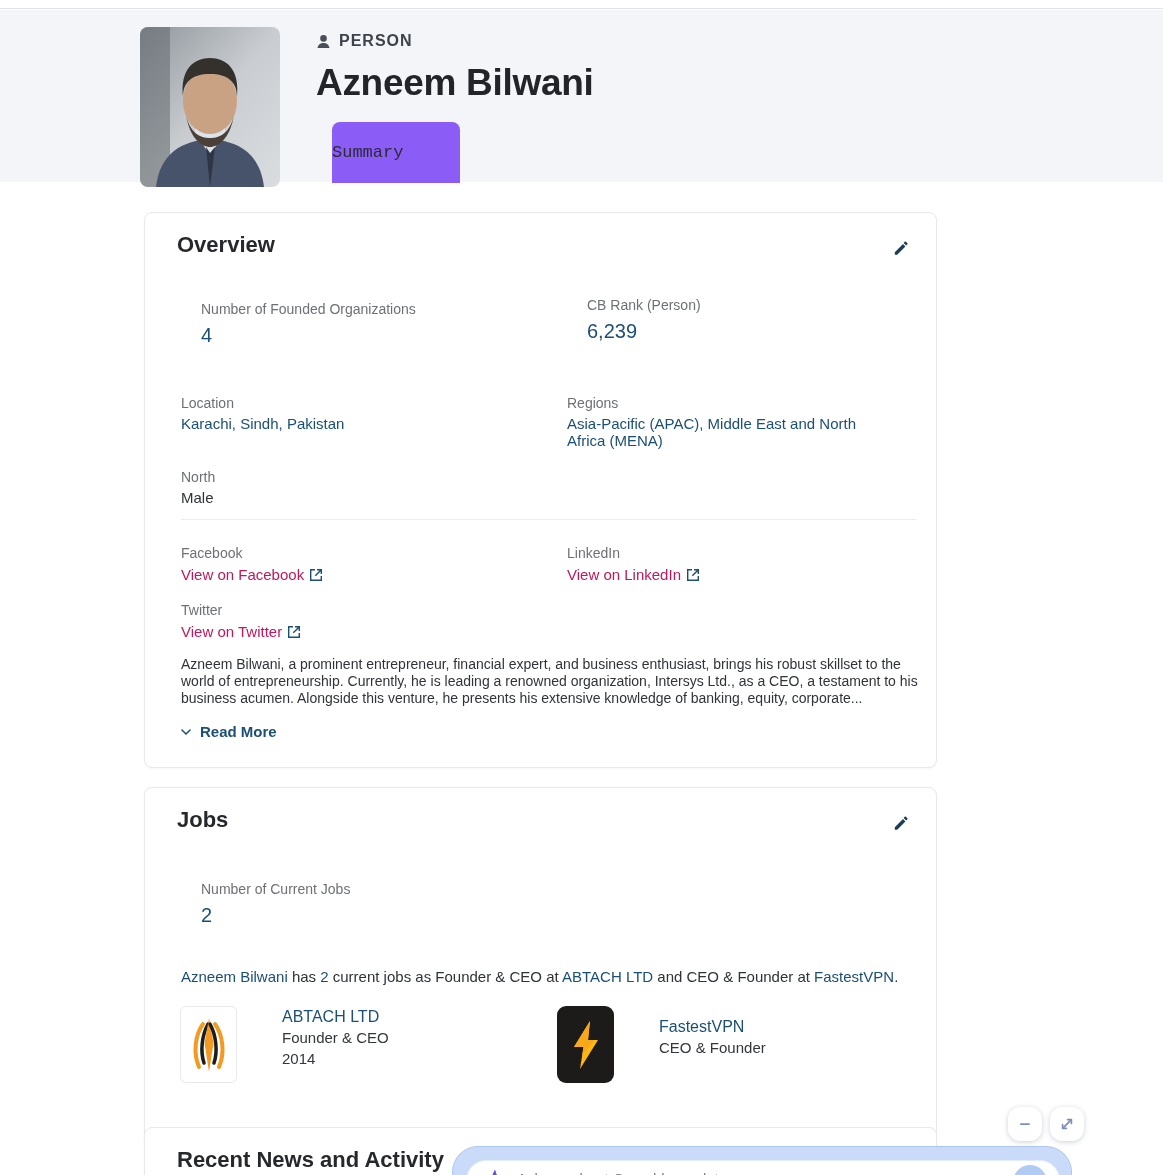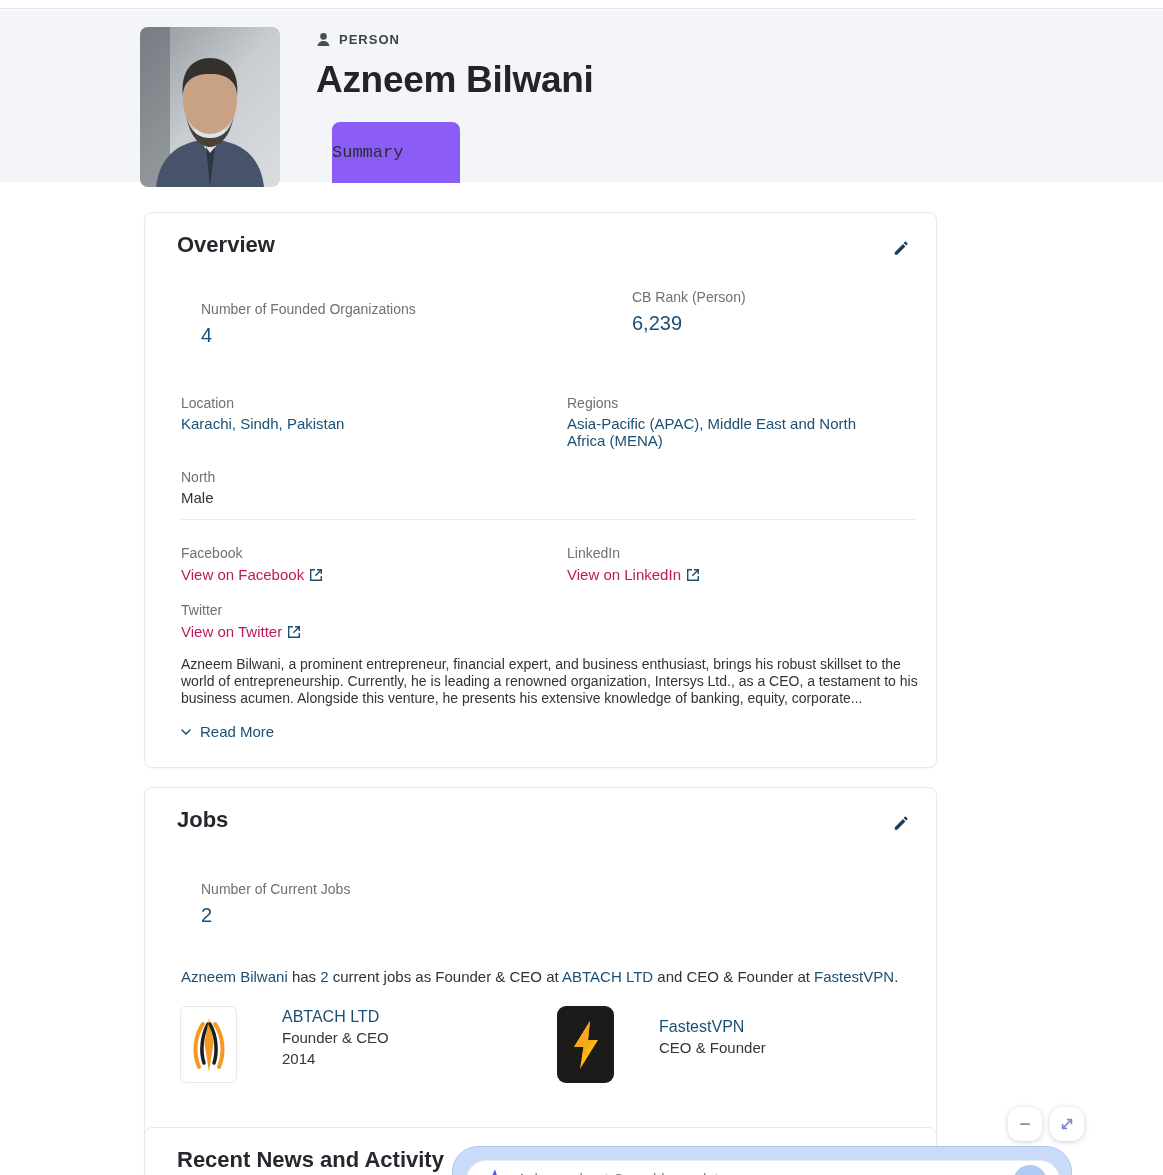--- a/index.html
+++ b/index.html
@@ -9,21 +9,21 @@
     font-family:"Liberation Sans", sans-serif; color:#2f3238;
   }
   
   .top-strip { position:absolute; top:0; left:0; width:1163px; height:9px; background:#ffffff; border-bottom:1px solid #dfe3e9; }
   
   .header-band { position:absolute; top:10px; left:0; width:1163px; height:172px; background:#f4f5f8; }
   .profile-photo { position:absolute; top:27px; left:140px; width:140px; height:160px; border-radius:8px; overflow:hidden; z-index:3; }
   .profile-photo svg { display:block; }
   .header-meta { position:absolute; top:32px; left:316px; z-index:2; }
   .type-row { display:flex; align-items:center; gap:8px; color:#3e424c; }
-  .type-label { font-size:13px; font-weight:600; letter-spacing:1px; }
+  .type-label { font-size:16px; font-weight:600; letter-spacing:1px; }
   .page-title { margin-top:12px; font-size:37px; font-weight:700; color:#222429; letter-spacing:-0.3px; }
   .tab { position:absolute; top:122px; left:332px; width:128px; height:61px; background:#8b5cf6;
          border-radius:8px 8px 0 0; display:flex; align-items:center; justify-content:flex-start;
          font-size:17px; font-weight:500; color:#2a2d33; z-index:2; cursor:pointer;font-family:Liberation Mono, monospace; }
   
   .card { position:absolute; left:144px; width:793px; background:#ffffff; border:1px solid #e8e9ed;
           border-radius:8px; box-shadow:0 1px 2px rgba(40,40,50,0.04); }
   .card-overview { top:212px; height:556px; }
   .card-jobs { top:787px; height:362px; }
   .card-news { top:1127px; height:90px; }
@@ -31,21 +31,21 @@
   .edit-btn { position:absolute; right:24px; top:24px; width:22px; height:22px; display:flex; align-items:center; justify-content:center; cursor:pointer; }
   .flabel { font-size:14px; color:#6e7076; line-height:17px; }
   .stat-value { display:inline-block; margin-top:6px; font-size:20px; font-weight:500; color:#1b4f74; text-decoration:none; cursor:pointer; }
   .fvalue { margin-top:3px; font-size:15px; line-height:17px; color:#2f3238; }
   a.navlink, .navlink { color:#1b4f74; text-decoration:none; cursor:pointer; }
   .pos { position:absolute; }
   .divider { position:absolute; left:36px; right:20px; height:1px; background:#ececef; }
   .social-link { display:inline-flex; align-items:center; gap:6px; margin-top:4px; font-size:15px; color:#be185d; text-decoration:none; cursor:pointer; }
   .description { position:absolute; left:36px; top:443px; width:742px; font-size:14px; line-height:17px; color:#30333a; }
   .readmore { position:absolute; left:36px; top:510px; display:flex; align-items:center; gap:9px;
-              font-size:15px; color:#1b4f74; cursor:pointer; }
+              font-size:15px; color:#1b4f74; cursor:pointer;font-weight:bold; }
   .sentence { position:absolute; left:36px; top:179px; width:730px; font-size:15px; line-height:19px; color:#2f3238; }
   .sentence .lnk { color:#1b4f74; cursor:pointer; }
   .job-tile { position:absolute; display:flex; }
   .logo-box { width:57px; height:77px; border-radius:6px; overflow:hidden; flex:0 0 auto; }
   .logo-light { border:1px solid #e8e9ed; background:#ffffff; display:flex; align-items:center; justify-content:center; }
   .logo-dark { background:#1c1b19; border-radius:9px; display:flex; align-items:center; justify-content:center; }
   .job-text { margin-left:45px; }
   .job-company { font-size:16px; font-weight:500; color:#1b4f74; line-height:21px; cursor:pointer; }
   .job-line { font-size:15px; color:#33363c; line-height:21px; }
   
@@ -110,21 +110,21 @@
   <div class="edit-btn">
     <svg width="18" height="18" viewBox="0 0 18 18">
       <path fill="#1d3c55" d="M2.8 13.3V15.7h2.4l8.2-8.2-2.4-2.4-8.2 8.2zM15.4 5.3c.3-.3.3-.8 0-1.1l-1.5-1.5c-.3-.3-.8-.3-1.1 0l-1.2 1.2 2.6 2.6 1.2-1.2z"></path>
     </svg>
   </div>
 
   <div class="pos" style="left:56px; top:88px;">
     <div class="flabel">Number of Founded Organizations</div>
     <a class="stat-value">4</a>
   </div>
-  <div class="pos" style="left:442px; top:76px;margin-left:45px;">
+  <div class="pos" style="left:442px; top:84px;">
     <div class="flabel">CB Rank (Person)</div>
     <a class="stat-value">6,239</a>
   </div>
 
   <div class="pos" style="left:36px; top:182px;">
     <div class="flabel">Location</div>
     <div class="fvalue navlink">Karachi, Sindh, Pakistan</div>
   </div>
   <div class="pos" style="left:422px; top:182px; width:330px;">
     <div class="flabel">Regions</div>

